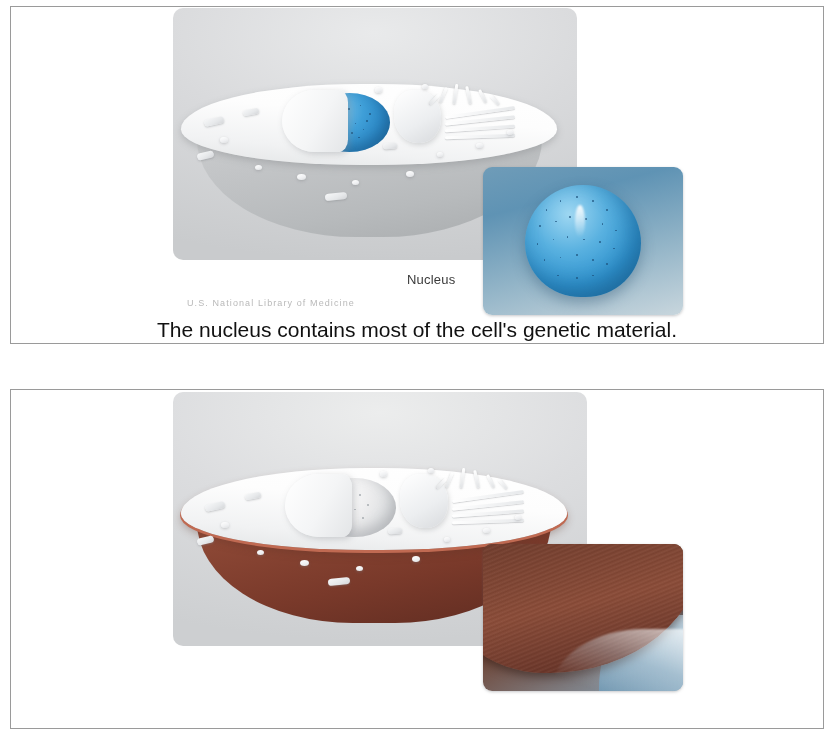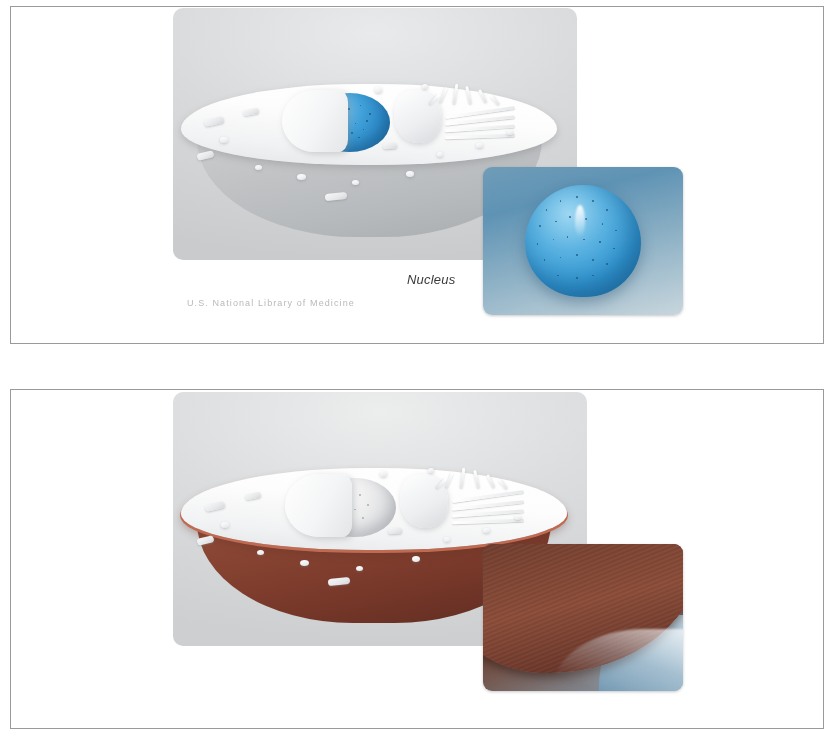--- a/index.html
+++ b/index.html
@@ -257,21 +257,21 @@
   }
 
   
   .organelle-label {
     position: absolute;
     font-size: 13px;
     color: #3a3a3a;
     letter-spacing: .2px;
     white-space: nowrap;
   }
-  #label-nucleus  { left: 396px; top: 265px; font-style: italic; }
+  #label-nucleus  { left: 396px; top: 265px; }
 
   .attribution {
     position: absolute;
     font-size: 9px;
     color: #b9b9b9;
     letter-spacing: 1.1px;
     white-space: nowrap;
     margin-left: 8px;
   }
   #attr-1 { left: 168px; top: 291px; }
@@ -391,20 +391,21 @@
       </div>
       <div class="highlight"></div>
     </div>
 
   </div>
 
   <span class="organelle-label" id="label-nucleus">Nucleus</span>
 
   <span class="attribution" id="attr-1">U.S. National Library of Medicine</span>
 
+  <div class="caption" id="caption-1">The nucleus contains most of the cell's genetic material.</div>
 </div>
 
 <div class="panel" id="panel-membrane">
 
   <div class="stage">
 
     <div class="cell-photo membrane">
       <div class="cell-body">
 
         <div class="bowl red"></div>

